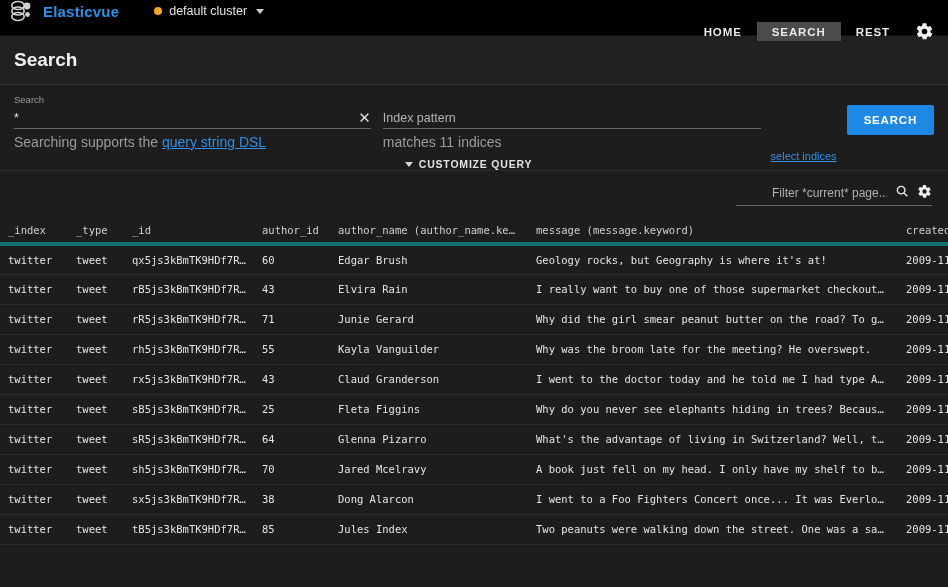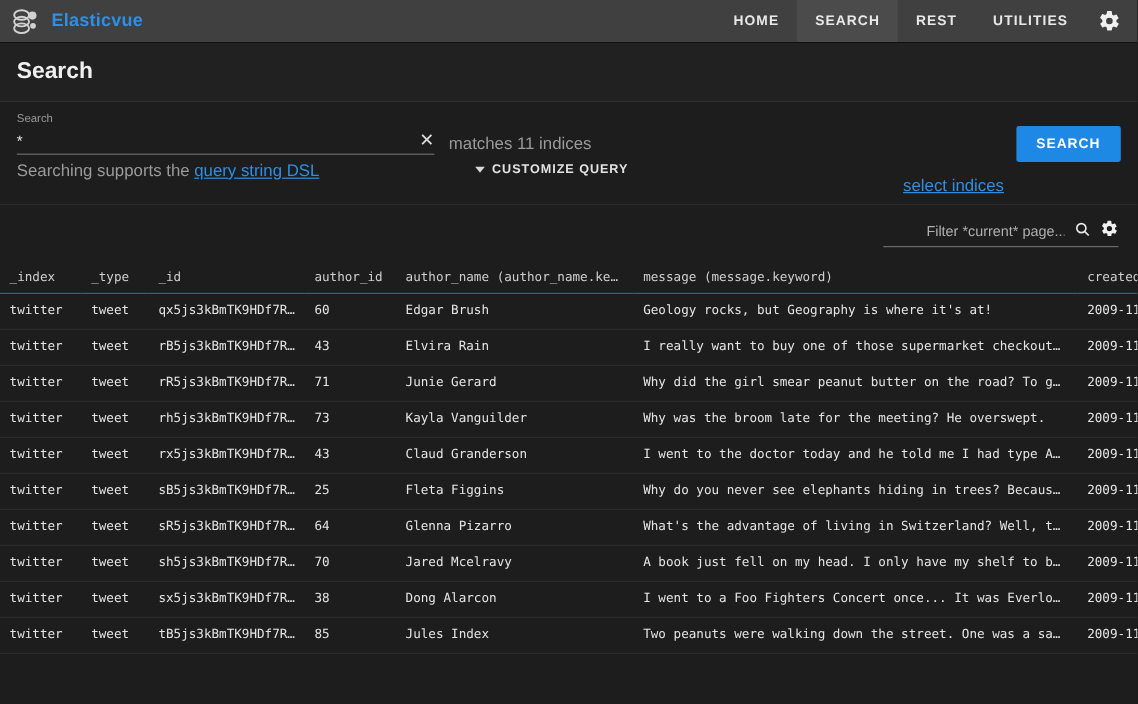--- a/index.html
+++ b/index.html
@@ -6,24 +6,25 @@
   html, body {
     width: 948px; height: 587px;
     background: #1d1d1d;
     font-family: "Liberation Sans", sans-serif;
     overflow: hidden;
   }
 
   
   .topbar {
     height: 36px;
-    background: #404040;
+    background: #000000;
     display: flex;
     align-items: stretch;
     border-bottom: 1px solid #111;
+    flex-direction: column;
   }
   .brand-zone { display: flex; align-items: center; padding-left: 10px; gap: 9px; }
   .logo-icon { width: 24px; height: 22px; display: block; }
   .brand-name {
     color: #2e8fe6; font-size: 15px; font-weight: bold;
     letter-spacing: .2px; white-space: nowrap;
   }
   .cluster-chip {
     display: flex; align-items: center; gap: 7px;
     margin-left: 18px; padding: 3px 8px;
@@ -95,21 +96,21 @@
   .clear-x {
     color: #dcdcdc; font-size: 15px; line-height: 1;
     cursor: pointer; padding-left: 6px;
   }
   .hint {
     color: #9b9b9b; font-size: 14px; margin-top: 5px;
   }
   .hint a { color: #2e8fe6; text-decoration: underline; }
 
   .select-indices {
-    color: #2e8fe6; font-size: 14px; text-decoration: underline;
+    color: #2e8fe6; font-size: 11px; text-decoration: underline;
     white-space: nowrap; cursor: pointer;
     align-self: flex-end; margin: 16px 10px 8px 10px;
   }
   .search-btn {
     background: #1e88e5; color: #fff;
     border: none; border-radius: 2px;
     font-family: "Liberation Sans", sans-serif;
     font-size: 11.5px; font-weight: bold; letter-spacing: .8px;
     padding: 9px 17px; cursor: pointer;
     align-self: flex-start; margin-top: 11px;
@@ -150,21 +151,21 @@
   .table-area { overflow: hidden; }
   table { width: 1010px; border-collapse: collapse; table-layout: fixed; }
   th, td {
     font-family: "DejaVu Sans Mono", monospace;
     font-size: 10.5px; text-align: left;
     padding: 0 8px;
     white-space: nowrap; overflow: hidden; text-overflow: ellipsis;
   }
   thead th {
     color: #cfcfcf; height: 26px;
-    border-bottom: 1px solid #0f766e;
+    border-bottom: 4px solid #0f766e;
     font-weight: normal;
   }
   tbody td { color: #e4e4e4; height: 30px; }
   tbody tr { border-bottom: 1px solid #2c2c2c; }
   .c-index { width: 68px; }
   .c-type { width: 56px; margin-top: 33px; }
   .c-id { width: 130px; }
   .c-authid { width: 76px; }
   .c-authname { width: 198px; }
   .c-message { width: 370px; }
@@ -178,27 +179,31 @@
     <span>
       <svg class="logo-icon" viewBox="0 0 24 22" fill="none" stroke="#d2d2d2" stroke-width="1.6">
         <ellipse cx="8" cy="5.5" rx="6.2" ry="4"></ellipse>
         <ellipse cx="8" cy="11" rx="6.2" ry="4"></ellipse>
         <ellipse cx="8" cy="16.5" rx="6.2" ry="4"></ellipse>
         <circle cx="17" cy="6" r="3.4" fill="#d2d2d2" stroke="none"></circle>
         <circle cx="17.5" cy="14.5" r="2.4" fill="#d2d2d2" stroke="none"></circle>
       </svg>
     </span>
     <span class="brand-name">Elasticvue</span>
+    <div class="cluster-chip">
+      <span class="cluster-dot"></span>
+      <span class="cluster-label">default cluster</span>
+      <span class="caret-dn"></span>
+    </div>
   </div>
 
   <div class="nav">
     <a class="nav-item">HOME</a>
     <a class="nav-item active">SEARCH</a>
     <a class="nav-item">REST</a>
-    <a class="nav-item">UTILITIES</a>
     <span class="nav-gear">
       <svg width="19" height="19" viewBox="0 0 24 24" fill="#f0f0f0">
         <path d="M19.4 13a7.8 7.8 0 000-2l2.1-1.6a.5.5 0 00.1-.6l-2-3.5a.5.5 0 00-.6-.2l-2.5 1a7.6 7.6 0 00-1.7-1L14.5 2a.5.5 0 00-.5-.4h-4a.5.5 0 00-.5.4l-.4 2.6a7.6 7.6 0 00-1.7 1l-2.5-1a.5.5 0 00-.6.2l-2 3.5a.5.5 0 00.1.6L4.6 11a7.8 7.8 0 000 2l-2.1 1.6a.5.5 0 00-.1.6l2 3.5a.5.5 0 00.6.2l2.5-1a7.6 7.6 0 001.7 1l.4 2.6a.5.5 0 00.5.4h4a.5.5 0 00.5-.4l.4-2.6a7.6 7.6 0 001.7-1l2.5 1a.5.5 0 00.6-.2l2-3.5a.5.5 0 00-.1-.6zM12 15.5A3.5 3.5 0 1115.5 12 3.5 3.5 0 0112 15.5z"></path>
       </svg>
     </span>
   </div>
 </div>
 
 <div class="page-head">
   <span class="page-title">Search</span>
@@ -212,20 +217,23 @@
       <input value="*" style="">
       <span class="clear-x">✕</span>
     </div>
     <div class="hint">
       <span>Searching supports the </span><a>query string DSL</a>
     </div>
   </div>
 
   <div class="field-col col-pattern">
     <div class="field-label" style="visibility:hidden">.</div>
+    <div class="text-line">
+      <input placeholder="Index pattern" style="">
+    </div>
     <div class="hint">matches 11 indices</div>
     <div class="customize">
       <span class="chev"></span>
       <span>CUSTOMIZE QUERY</span>
     </div>
   </div>
 
   <span class="select-indices">select indices</span>
   <button class="search-btn">SEARCH</button>
 </div>
@@ -285,21 +293,21 @@
           <td class="c-id">rR5js3kBmTK9HDf7Rs0C</td>
           <td class="c-authid">71</td>
           <td class="c-authname">Junie Gerard</td>
           <td class="c-message">Why did the girl smear peanut butter on the road? To go with…</td>
           <td class="c-created">2009-11</td>
         </tr>
         <tr>
           <td class="c-index">twitter</td>
           <td class="c-type">tweet</td>
           <td class="c-id">rh5js3kBmTK9HDf7Rs0C</td>
-          <td class="c-authid">73</td>
+          <td class="c-authid">55</td>
           <td class="c-authname">Kayla Vanguilder</td>
           <td class="c-message">Why was the broom late for the meeting? He overswept.</td>
           <td class="c-created">2009-11</td>
         </tr>
         <tr>
           <td class="c-index">twitter</td>
           <td class="c-type">tweet</td>
           <td class="c-id">rx5js3kBmTK9HDf7Rs0C</td>
           <td class="c-authid">43</td>
           <td class="c-authname">Claud Granderson</td>

